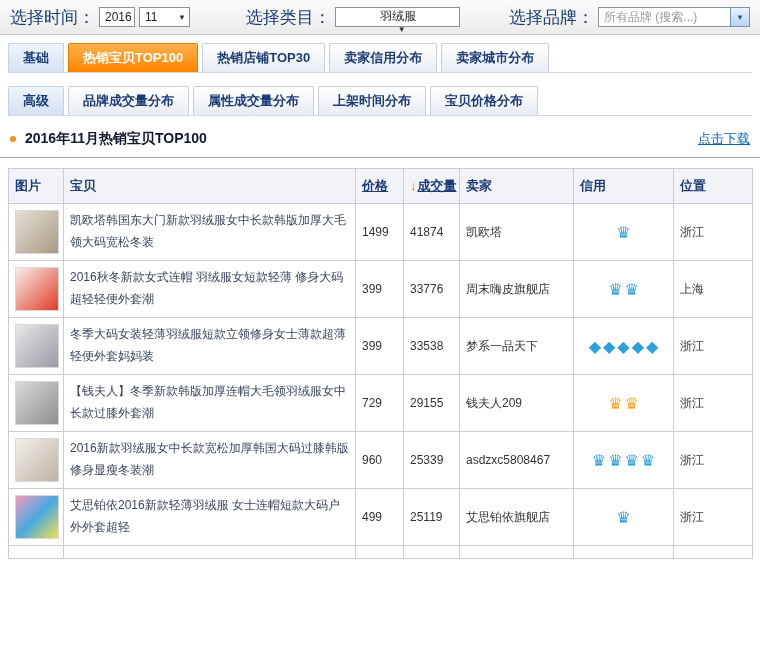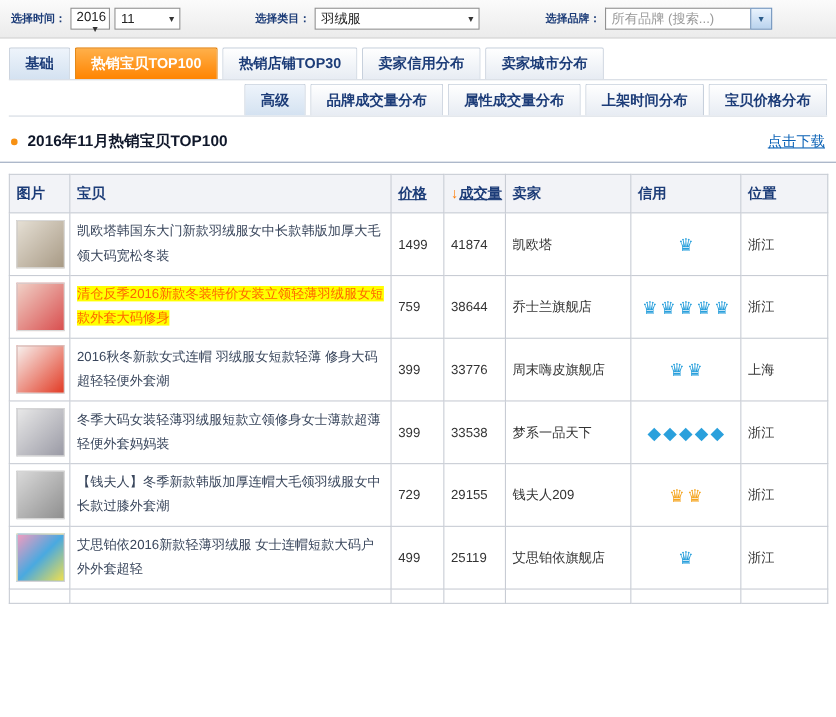--- a/index.html
+++ b/index.html
@@ -2,39 +2,39 @@
 <html><head>
 <meta charset="utf-8">
 <style>
   * { box-sizing: border-box; margin: 0; padding: 0; }
   html, body { width: 760px; height: 652px; overflow: hidden; background: #fff;
     font-family: "Liberation Sans", "DejaVu Sans", sans-serif; }
 
   
   .filter-bar { display: flex; align-items: center; height: 35px; padding: 0 10px;
     background: linear-gradient(#fbfbfb, #ebebeb); border-bottom: 1px solid #cccccc; }
-  .filter-label { color: #1c3c78; font-weight: bold; font-size: 10px; white-space: nowrap; }
+  .filter-label { color: #1c3c78; font-weight: normal; font-size: 17px; white-space: nowrap; }
   .sel { display: inline-flex; align-items: center; justify-content: space-between;
     background: #fff; border: 1px solid #919191; height: 20px; padding: 0 3px 0 5px;
     font-size: 12px; color: #222; margin-left: 4px; cursor: pointer; }
   .sel .arr { font-size: 8px; color: #333; margin-left: 7px; }
-  .w-year { width: 36px; flex-direction: column; } .w-month { width: 60px; } .w-cat { width: 150px; }
+  .w-year { width: 36px; } .w-month { width: 60px; } .w-cat { width: 150px; flex-direction: column; }
   .gap-a { width: 68px; } .gap-b { width: 60px; }
   .brand-group { display: inline-flex; margin-left: 4px; }
   .brand-input { width: 132px; height: 20px; border: 1px solid #919191; border-right: none;
     font-size: 12px; color: #999; padding: 0 5px; background: #fff;
     font-family: "Liberation Sans", "DejaVu Sans", sans-serif; }
   .brand-btn { width: 20px; height: 20px; border: 1px solid #6f93bd;
     background: linear-gradient(#eaf3fd, #b9d3ee); color: #2b5c8a; font-size: 8px;
     display: flex; align-items: center; justify-content: center; cursor: pointer; }
 
   
   .tabs { padding: 8px 8px 0 8px; }
   .tab-row { display: flex; gap: 4px; border-bottom: 1px solid #d3d9e2; align-items: flex-end; }
-  .tab-row + .tab-row { margin-top: 3px; justify-content: flex-end; }
+  .tab-row + .tab-row { margin-top: 13px; }
   .tab { font-size: 13px; font-weight: bold; color: #1c3c78; padding: 5px 14px;
     background: linear-gradient(#ffffff, #e7ecf3); border: 1px solid #c7d0dc; border-bottom: none;
     white-space: nowrap; cursor: pointer; border-radius: 2px 2px 0 0; }
   .tab.group { background: linear-gradient(#eef4fb, #d4e2f1); min-width: 54px; text-align: center; }
   .tab.active { background: linear-gradient(#ffb04a, #ff8400); color: #fff; border-color: #e07c00; }
 
   
   .section-head { display: flex; align-items: center; padding: 14px 10px 9px 10px;
     border-bottom: 1px solid #9aa7bd; }
   .bullet { width: 6px; height: 6px; border: 3px solid #f79114; border-radius: 50%;
@@ -144,31 +144,20 @@
           </td>
           <td><span class="title-link">凯欧塔韩国东大门新款羽绒服女中长款韩版加厚大毛领大码宽松冬装</span></td>
           <td>1499</td>
           <td>41874</td>
           <td>凯欧塔</td>
           <td class="credit-cell"><span class="credit-icon" style="color: rgb(42, 160, 220);">♛</span></td>
           <td>浙江</td>
         </tr>
         <tr>
           <td class="c-img">
-            <div class="thumb" style="background: linear-gradient(135deg, rgb(240, 208, 198), rgb(217, 79, 79));"></div>
-          </td>
-          <td><span class="title-link hl">清仓反季2016新款冬装特价女装立领轻薄羽绒服女短款外套大码修身</span></td>
-          <td>759</td>
-          <td>38644</td>
-          <td>乔士兰旗舰店</td>
-          <td class="credit-cell"><span class="credit-icon" style="color: rgb(42, 160, 220);">♛</span><span class="credit-icon" style="color: rgb(42, 160, 220);">♛</span><span class="credit-icon" style="color: rgb(42, 160, 220);">♛</span><span class="credit-icon" style="color: rgb(42, 160, 220);">♛</span><span class="credit-icon" style="color: rgb(42, 160, 220);">♛</span></td>
-          <td>浙江</td>
-        </tr>
-        <tr>
-          <td class="c-img">
             <div class="thumb" style="background: linear-gradient(135deg, rgb(247, 239, 236), rgb(226, 59, 37));"></div>
           </td>
           <td><span class="title-link">2016秋冬新款女式连帽 羽绒服女短款轻薄 修身大码超轻轻便外套潮</span></td>
           <td>399</td>
           <td>33776</td>
           <td>周末嗨皮旗舰店</td>
           <td class="credit-cell"><span class="credit-icon" style="color: rgb(42, 160, 220);">♛</span><span class="credit-icon" style="color: rgb(42, 160, 220);">♛</span></td>
           <td>上海</td>
         </tr>
         <tr>
@@ -188,20 +177,31 @@
           </td>
           <td><span class="title-link">【钱夫人】冬季新款韩版加厚连帽大毛领羽绒服女中长款过膝外套潮</span></td>
           <td>729</td>
           <td>29155</td>
           <td>钱夫人209</td>
           <td class="credit-cell"><span class="credit-icon" style="color: rgb(245, 166, 35);">♛</span><span class="credit-icon" style="color: rgb(245, 166, 35);">♛</span></td>
           <td>浙江</td>
         </tr>
         <tr>
           <td class="c-img">
+            <div class="thumb" style="background: linear-gradient(135deg, rgb(242, 239, 233), rgb(189, 179, 164));"></div>
+          </td>
+          <td><span class="title-link">2016新款羽绒服女中长款宽松加厚韩国大码过膝韩版修身显瘦冬装潮</span></td>
+          <td>960</td>
+          <td>25339</td>
+          <td>asdzxc5808467</td>
+          <td class="credit-cell"><span class="credit-icon" style="color: rgb(42, 160, 220);">♛</span><span class="credit-icon" style="color: rgb(42, 160, 220);">♛</span><span class="credit-icon" style="color: rgb(42, 160, 220);">♛</span><span class="credit-icon" style="color: rgb(42, 160, 220);">♛</span></td>
+          <td>浙江</td>
+        </tr>
+        <tr>
+          <td class="c-img">
             <div class="thumb" style="background: linear-gradient(135deg, rgb(242, 155, 191), rgb(73, 169, 224), rgb(242, 224, 76));"></div>
           </td>
           <td><span class="title-link">艾思铂依2016新款轻薄羽绒服 女士连帽短款大码户外外套超轻</span></td>
           <td>499</td>
           <td>25119</td>
           <td>艾思铂依旗舰店</td>
           <td class="credit-cell"><span class="credit-icon" style="color: rgb(42, 160, 220);">♛</span></td>
           <td>浙江</td>
         </tr>
         <tr>

